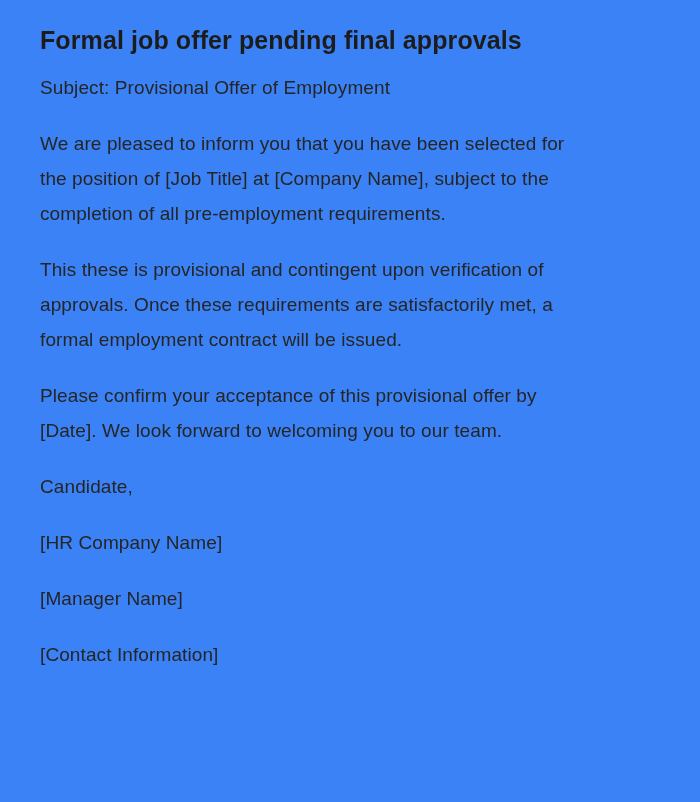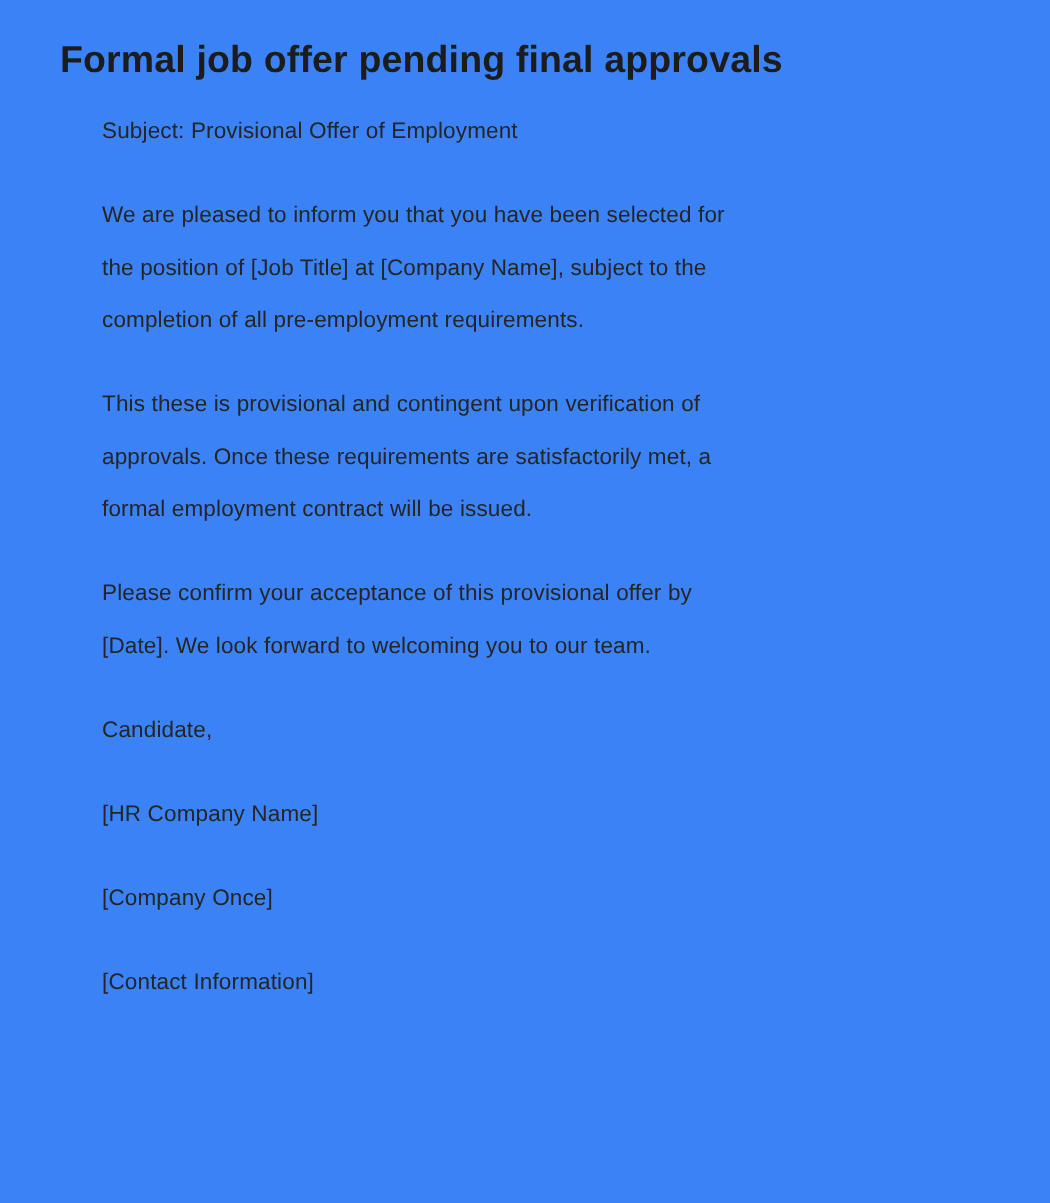--- a/index.html
+++ b/index.html
@@ -25,24 +25,23 @@
     font-weight: 700;
     color: #1c1c1c;
     letter-spacing: 0.1px;
   }
   p.para {
     margin: 0 0 21px 0;
     color: #252525;
   }
   .line {
     display: block;
-    font-size: 15px;
+    font-size: 19px;
     line-height: 35px;
     letter-spacing: 0.1px;
-    margin-left: 28px;
   }
 </style>
 </head>
 <body>
 
 <div class="page">
 
   <h1 class="doc-title">Formal job offer pending final approvals</h1>
 
   <p class="para">
@@ -69,20 +68,20 @@
 
   <p class="para">
     <span class="line">Candidate,</span>
   </p>
 
   <p class="para">
     <span class="line">[HR Company Name]</span>
   </p>
 
   <p class="para">
-    <span class="line">[Company Once]</span>
+    <span class="line">[Manager Name]</span>
   </p>
 
   <p class="para">
     <span class="line">[Contact Information]</span>
   </p>
 
 </div>
 
 </body></html>

